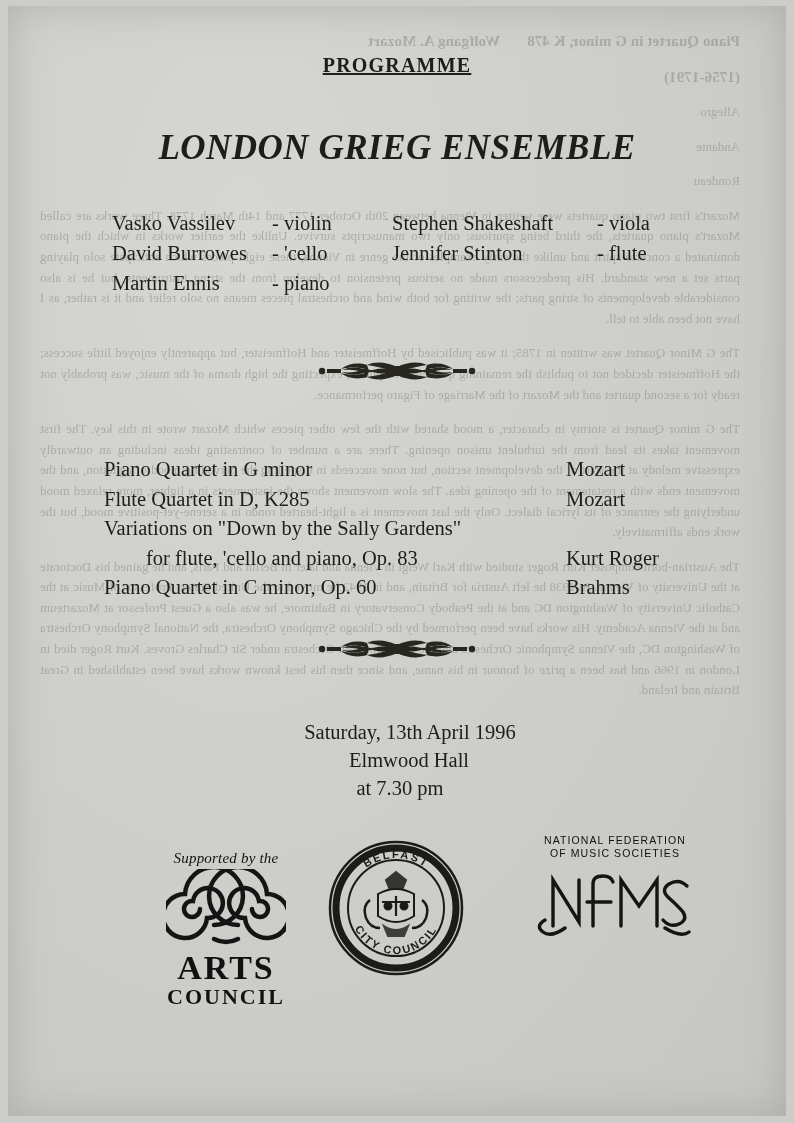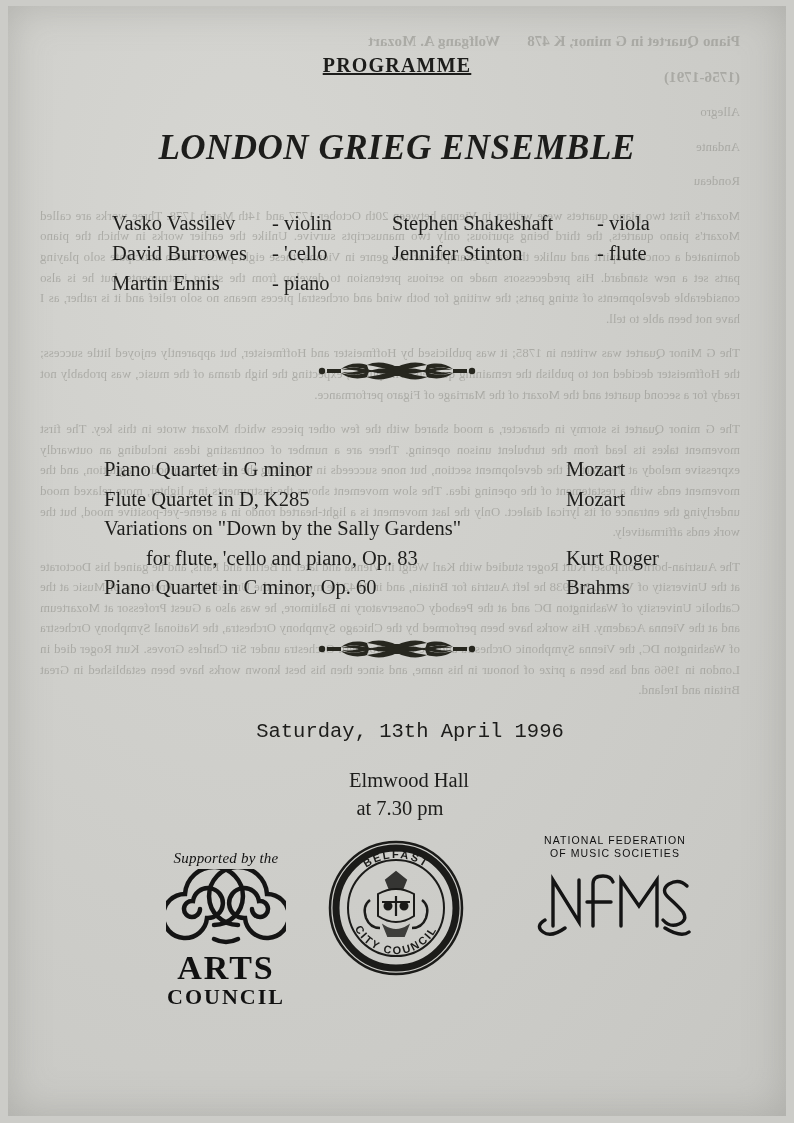--- a/index.html
+++ b/index.html
@@ -133,22 +133,22 @@
   .details {
     position: absolute;
     top: 718px;
     left: 0;
     width: 794px;
     text-align: center;
     font-size: 20.5px;
     line-height: 28px;
   }
   .details .line { display: block; }
-  .details .line-date { padding-left: 26px; font-family: Liberation Mono, monospace; }
-  .details .line-venue { padding-left: 24px; margin-top: 20px; }
+  .details .line-date { padding-left: 26px; }
+  .details .line-venue { padding-left: 24px; }
   .details .line-time { padding-left: 6px; }
 
   
   .logos {
     position: absolute;
     top: 826px;
     left: 0;
     width: 794px;
     height: 160px;
   }

